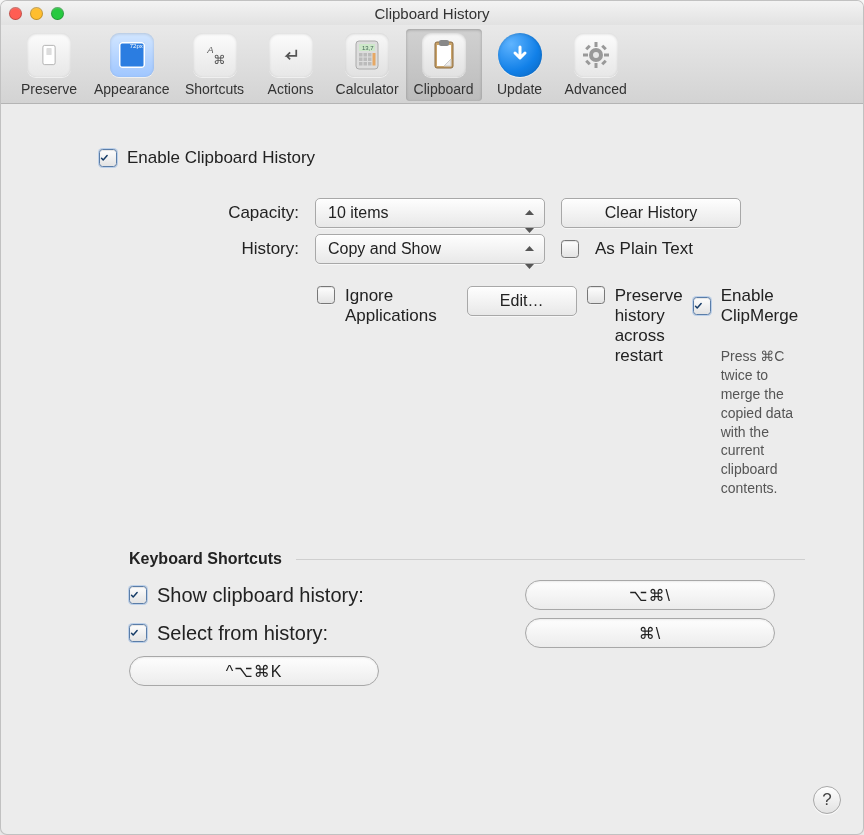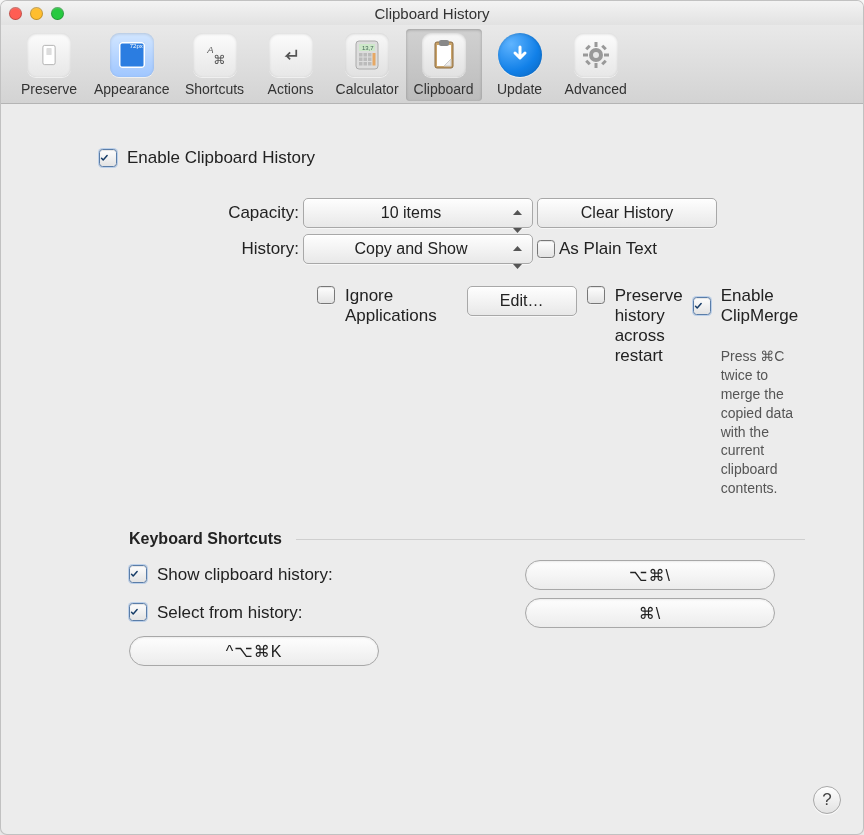--- a/index.html
+++ b/index.html
@@ -134,21 +134,21 @@
     background: none;
   }
   .checkbox.checked svg { display:block; }
   .checkbox svg { display:none; width:14px;height:14px; }
   .checkbox.checked { border-color:#5a7da8; box-shadow: 0 0 0 1px rgba(43,125,225,0.25), inset 0 1px 1px rgba(0,0,0,0.1);}
   .checkbox.blue-tint.checked { }
 
   .clabel { font-size: 17px; }
 
   .form-block { margin: 30px 0 0 140px; }
-  .form-row { display:flex; align-items:center; gap:4px; margin: 6px 0; }
+  .form-row { display:flex; align-items:center; gap:16px; margin: 6px 0; }
   .form-row .flabel { width: 100px; text-align:right; font-size:17px; }
 
   .arrows {
     position:absolute; right:4px; top:50%; transform:translateY(-50%);
     width:16px; height:22px;
     display:flex; flex-direction:column;
     gap:0;
   }
   .arrows span {
     display:block; flex:1;
@@ -158,49 +158,48 @@
     position:relative;
     min-width: 230px;
     height: 30px;
     border: 1px solid #a8a8a8;
     border-radius: 5px;
     background: linear-gradient(#fefefe,#e8e8e8);
     box-shadow: 0 1px 0 rgba(255,255,255,0.6), inset 0 1px 0 rgba(255,255,255,0.8);
     padding: 0 26px 0 12px;
     display:inline-flex; align-items:center;
     font-size:16px;
-    justify-content:center;
   }
 
   .push-button {
     height: 30px;
     border: 1px solid #a8a8a8;
     border-radius: 5px;
     background: linear-gradient(#fefefe,#e8e8e8);
     box-shadow: 0 1px 0 rgba(255,255,255,0.6), inset 0 1px 0 rgba(255,255,255,0.8);
     padding: 0 22px;
     display:inline-flex; align-items:center; justify-content:center;
     font-size:16px;
     cursor: default;
   }
 
   .sub-checks { margin: 22px 0 0 258px; display:flex; flex-direction:row; gap:10px; }
   .sub-checks .row { align-items:flex-start; }
   .hint { font-size:14px; color:#555; margin: 4px 0 0 28px; max-width: 360px; line-height:1.35;}
 
   .section-hdr {
-    margin: 32px 0 12px 0;
+    margin: 52px 0 12px 0;
     display:flex; align-items:center; gap:14px;
   }
   .section-hdr .t { font-weight:bold; font-size: 16px;}
   .section-hdr .line { flex:1; height:1px; background: var(--border-light);}
 
   .shortcut-rows { margin-left: 0; }
   .shortcut-row { display:flex; align-items:center; margin:8px 0; }
-  .shortcut-row .lead { display:flex; align-items:flex-start; gap:10px; flex:1; font-size:17px;}
+  .shortcut-row .lead { display:flex; align-items:center; gap:10px; flex:1; font-size:20px;}
   .shortcut-field {
     width: 250px;
     height: 30px;
     border-radius: 15px;
     border: 1px solid #a8a8a8;
     background: linear-gradient(#fefefe,#ececec);
     box-shadow: inset 0 1px 2px rgba(0,0,0,0.08);
     display:flex; align-items:center; justify-content:center;
     font-size: 16px; letter-spacing:1px;
   }

